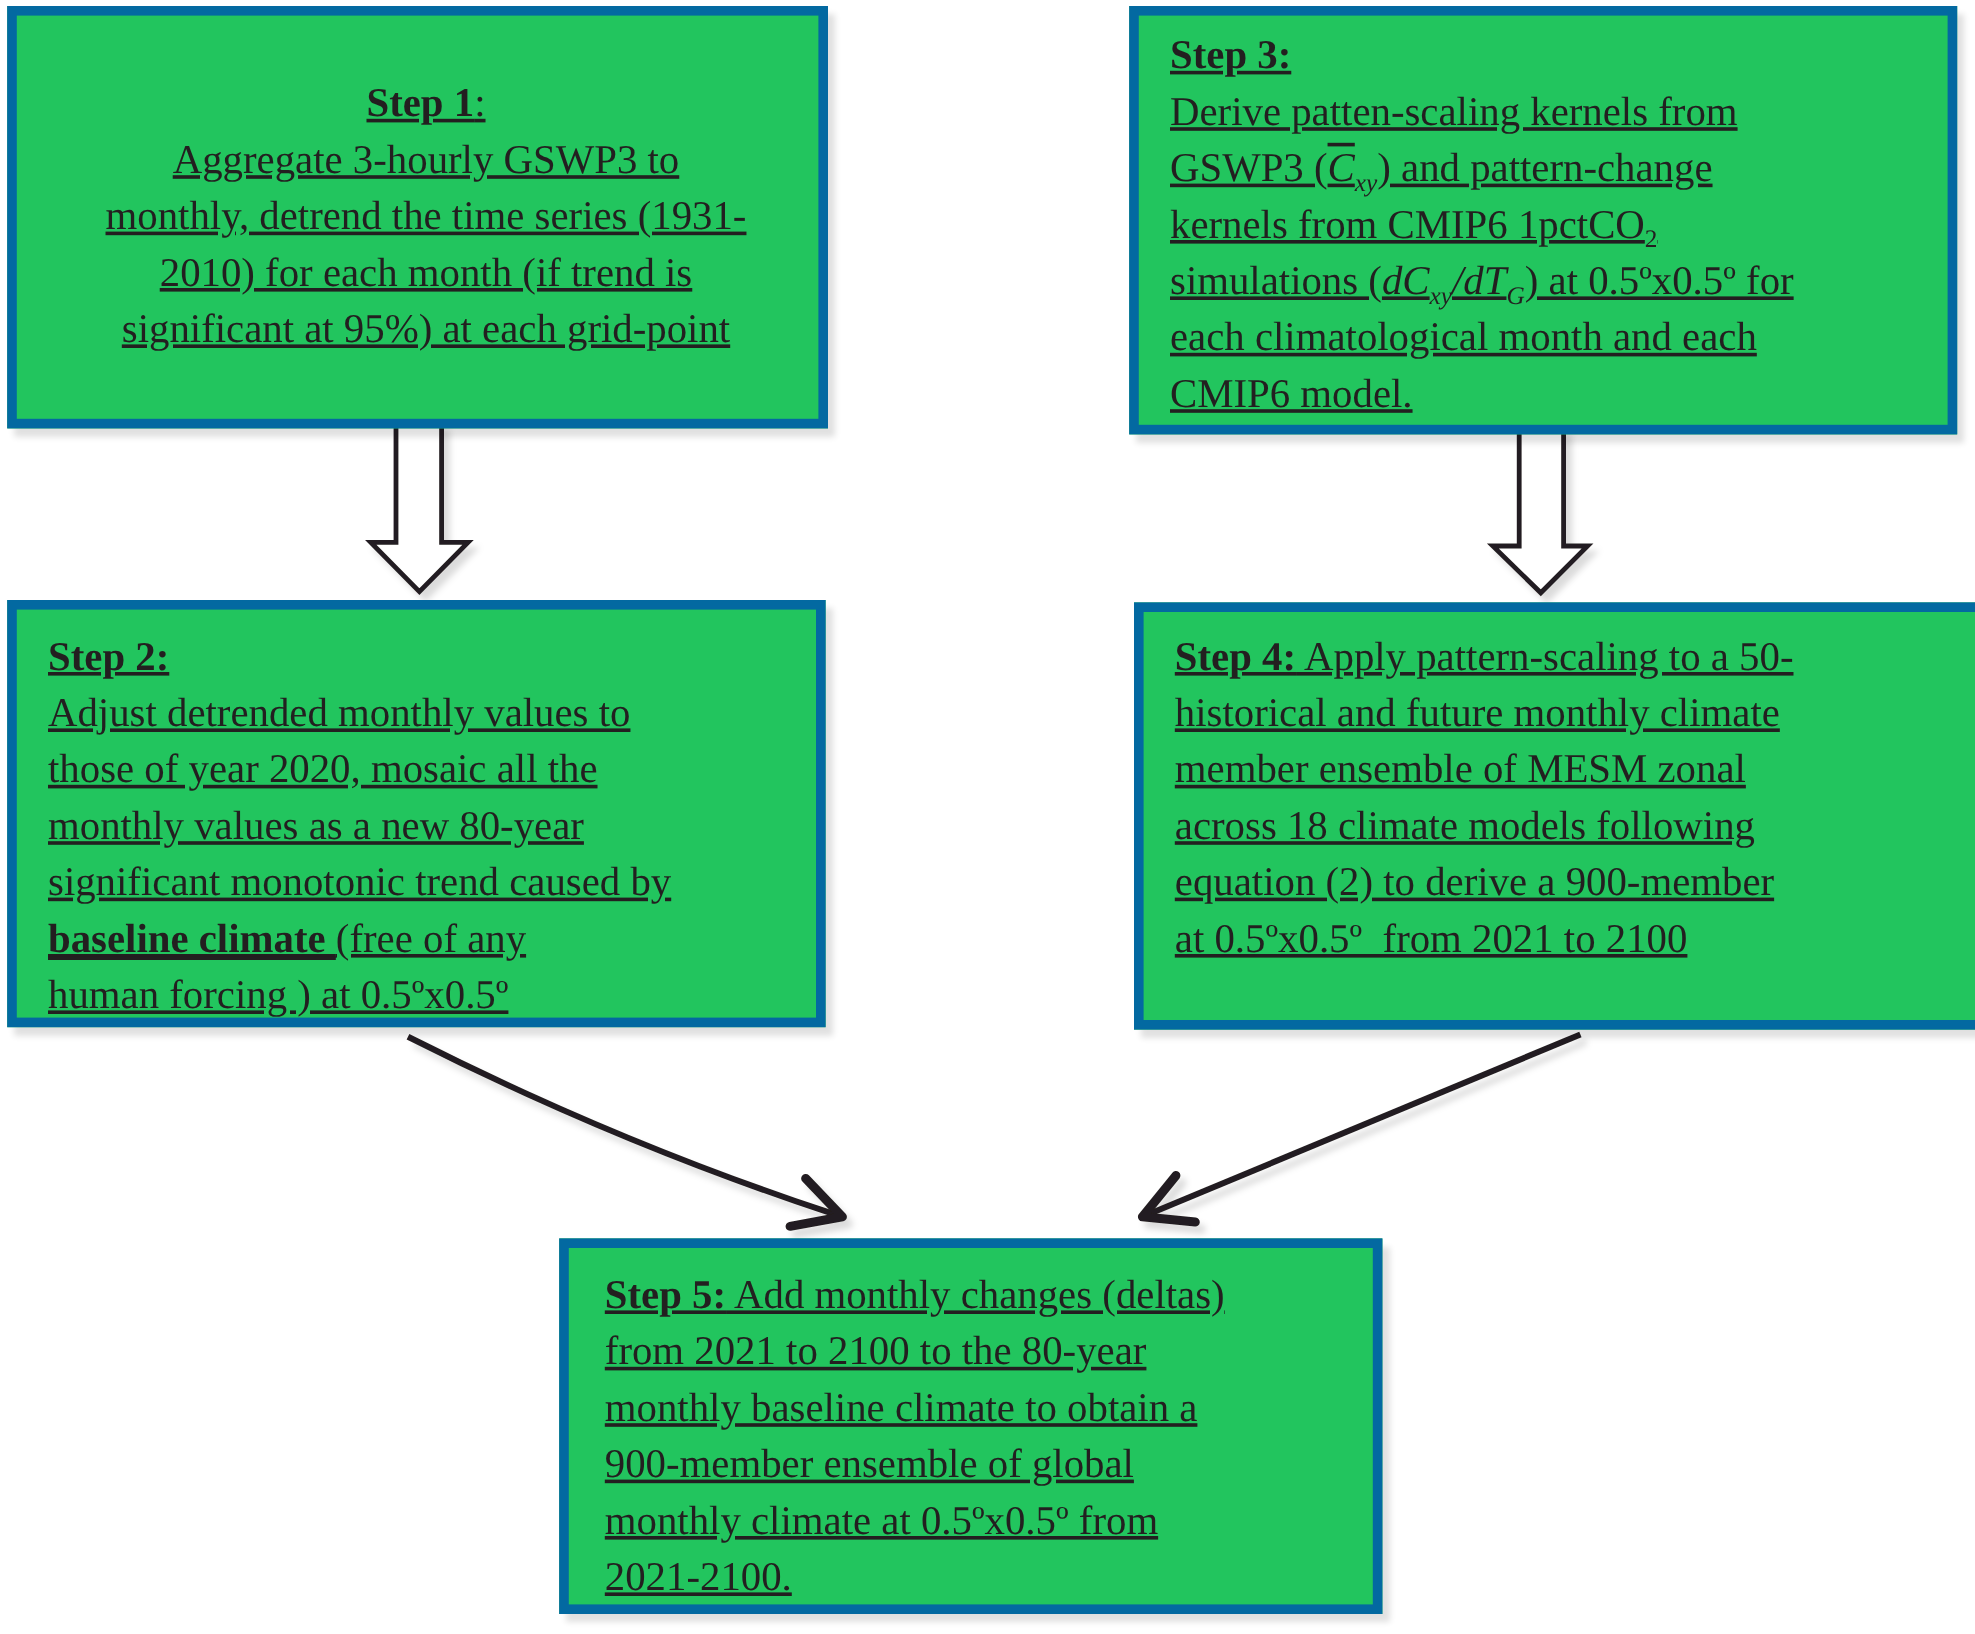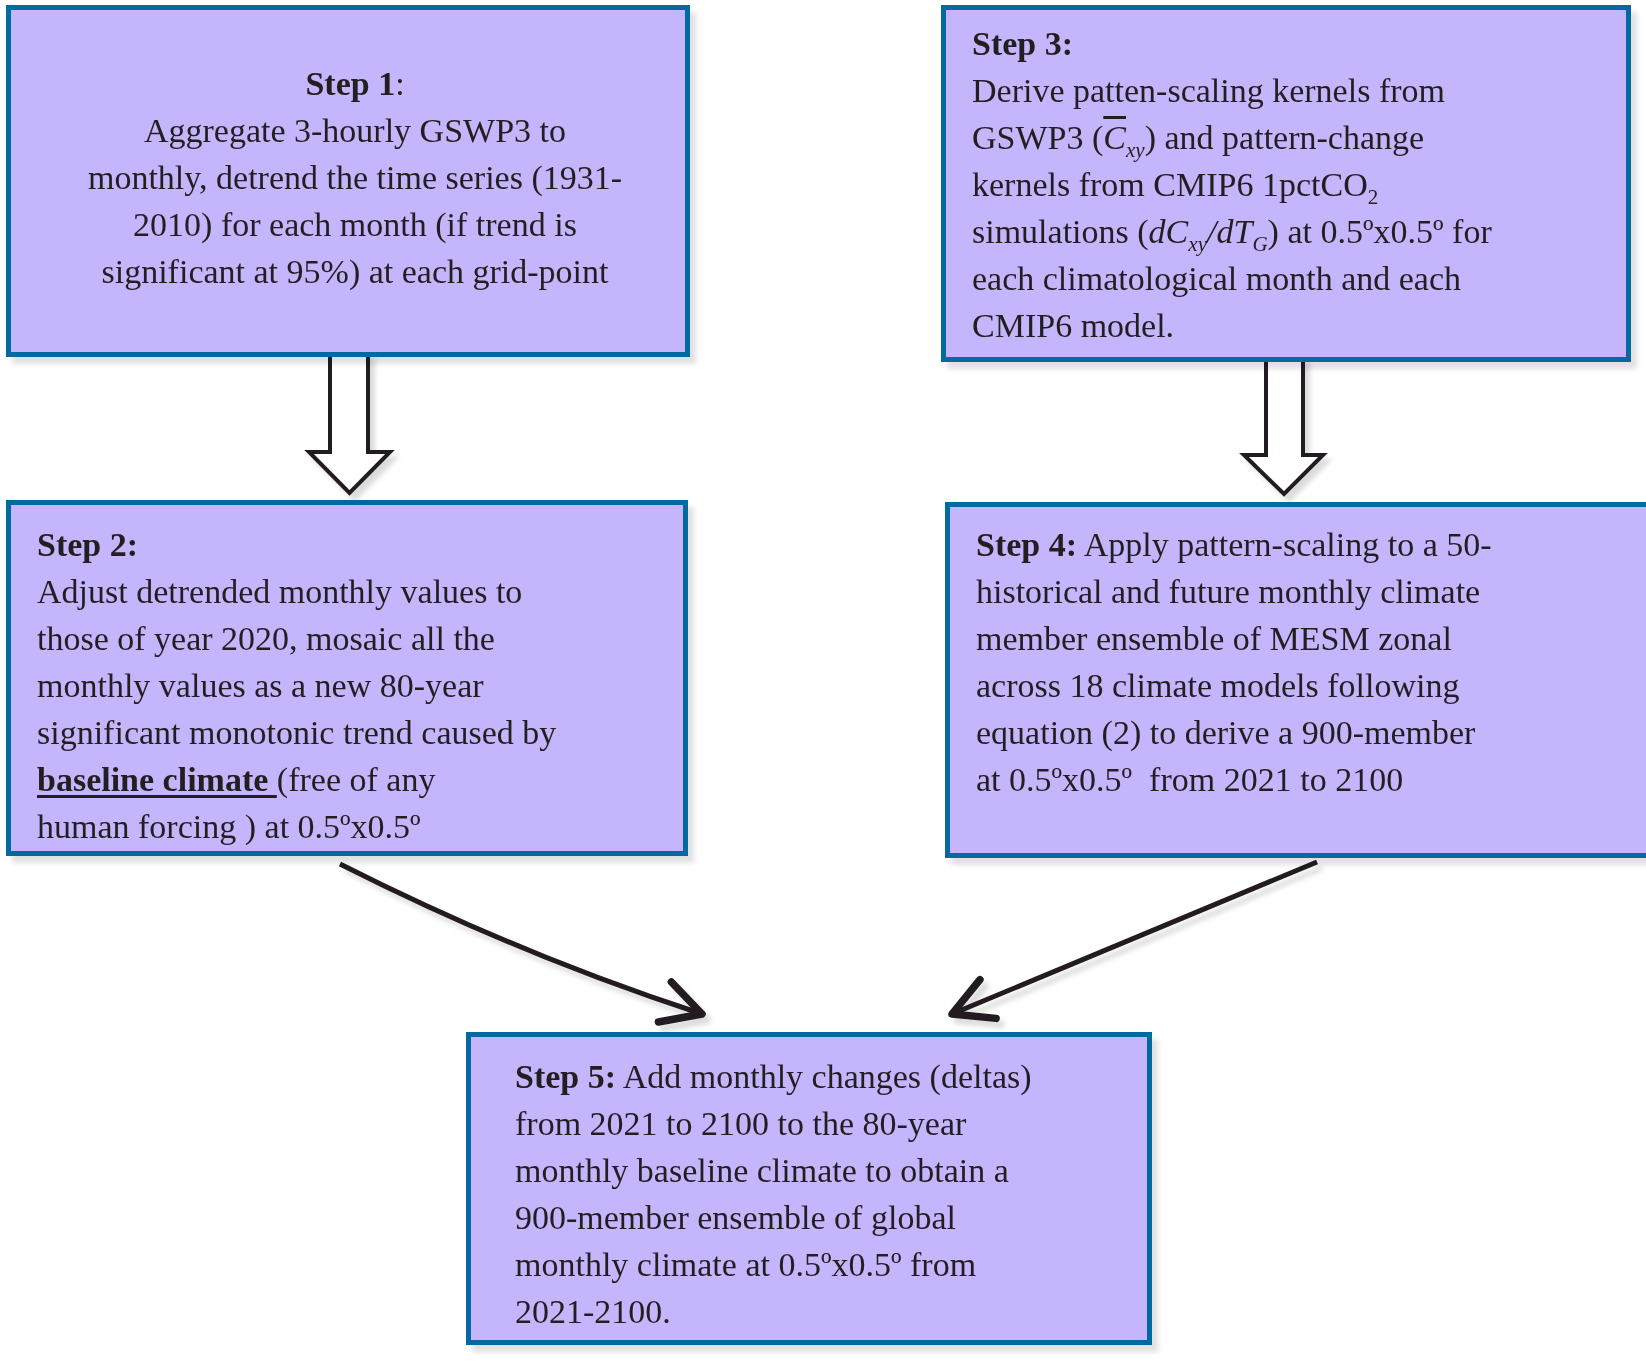--- a/index.html
+++ b/index.html
@@ -8,39 +8,40 @@
     width:1646px;height:1362px;
     background:#ffffff;
     font-family:"Liberation Serif","DejaVu Serif",serif;
     color:#231f20;
     overflow:hidden;
   }
   .arrow-layer{position:absolute;left:0;top:0;width:1646px;height:1362px;pointer-events:none;}
   .fc-box{
     position:absolute;
     box-sizing:border-box;
-    background:#c4b5fd;
-    border:5px solid #0369a1;
+    background:#22c55e;
+    border:8px solid #0369a1;
     box-shadow:6px 7px 5px rgba(0,0,0,0.12);
     font-size:34px;
     line-height:47px;
+    text-decoration:underline;
   }
   .fc-body{padding-right:12px;}
   .line{white-space:pre;}
   .b{font-weight:bold;}
   .i{font-style:italic;}
   .u{text-decoration:underline;text-decoration-thickness:3px;text-underline-offset:4px;}
   .ov{text-decoration:overline;text-decoration-thickness:2.5px;}
   .sub{vertical-align:sub;font-size:0.62em;line-height:0;margin-top:40px;}
   
   .pos-step1{left:6px;  top:5px;    width:684px; height:352px; padding:50px 0 0 26px;text-align:center;}
   .pos-step3{left:941px; top:5px;   width:690px; height:357px; padding:10px 0 0 26px;}
   .pos-step2{left:6px;  top:500px;  width:682px; height:356px; padding:16px 0 0 26px;}
   .pos-step4{left:945px; top:502px; width:766px; height:356px; padding:14px 0 0 26px;}
-  .pos-step5{left:466px; top:1032px;width:686px; height:313px; padding:16px 0 0 44px;}
+  .pos-step5{left:466px; top:1032px;width:686px; height:313px; padding:16px 0 0 30px;}
 </style>
 </head>
 <body>
 
 <div class="stage">
 
   <svg class="arrow-layer" width="1646" height="1362" viewBox="0 0 1646 1362" xmlns="http://www.w3.org/2000/svg">
     <defs>
       <marker id="arrowOpen" markerWidth="12" markerHeight="12" refX="8.6" refY="5" orient="auto" markerUnits="strokeWidth">
         <path d="M0.8,0.8 L8.6,5 L0.8,9.2" fill="none" stroke="#231f20" stroke-width="1.5" stroke-linecap="round" stroke-linejoin="round"></path>

